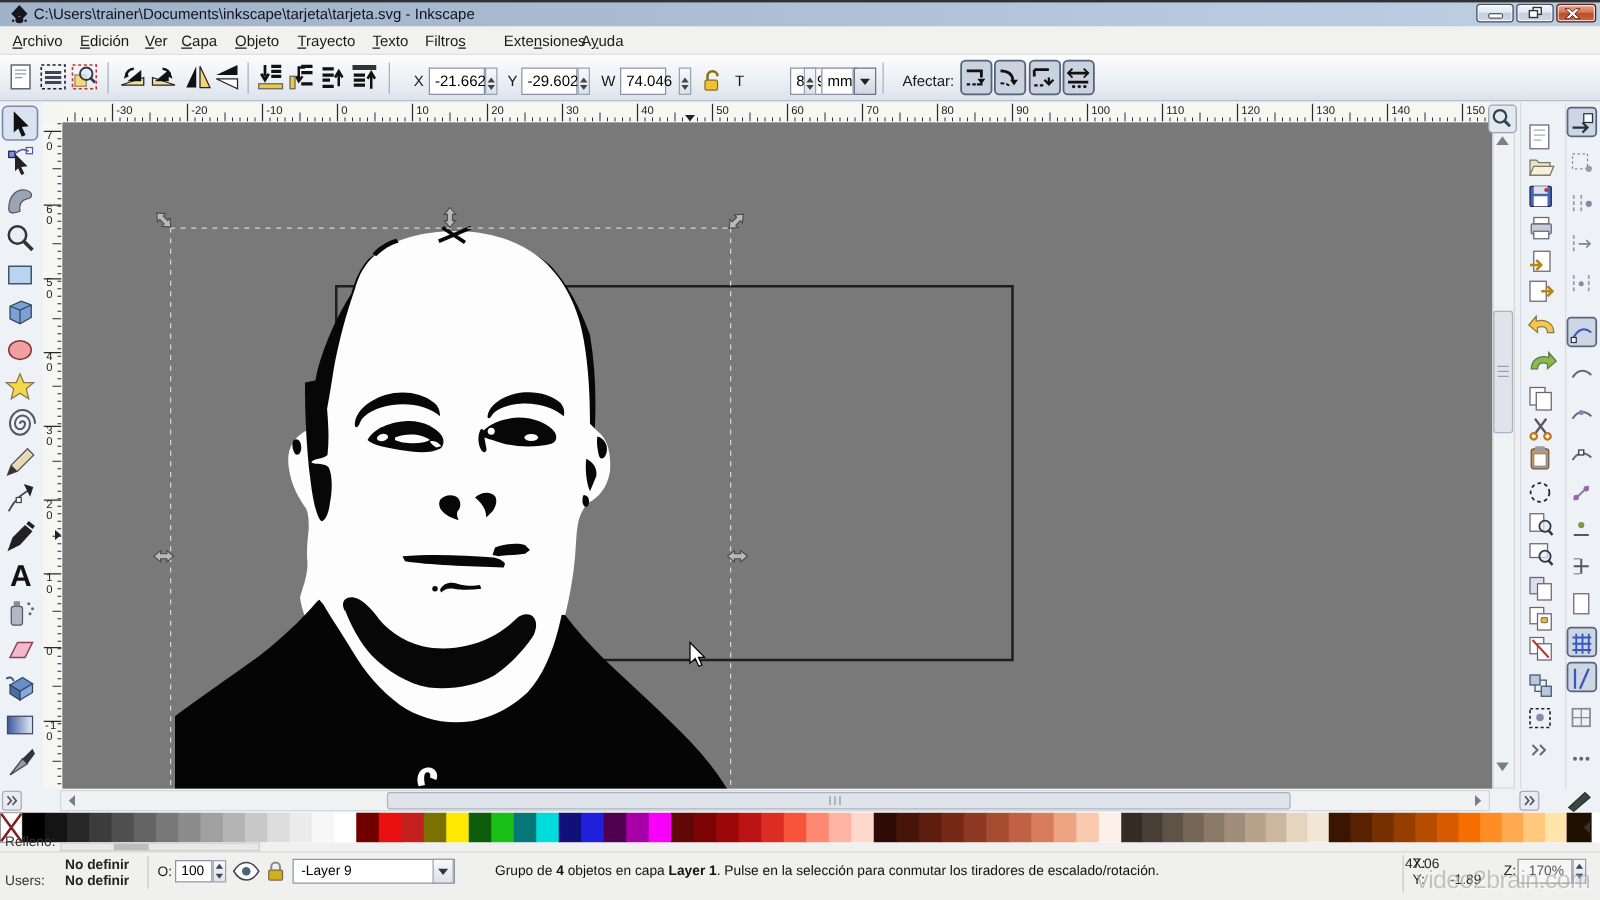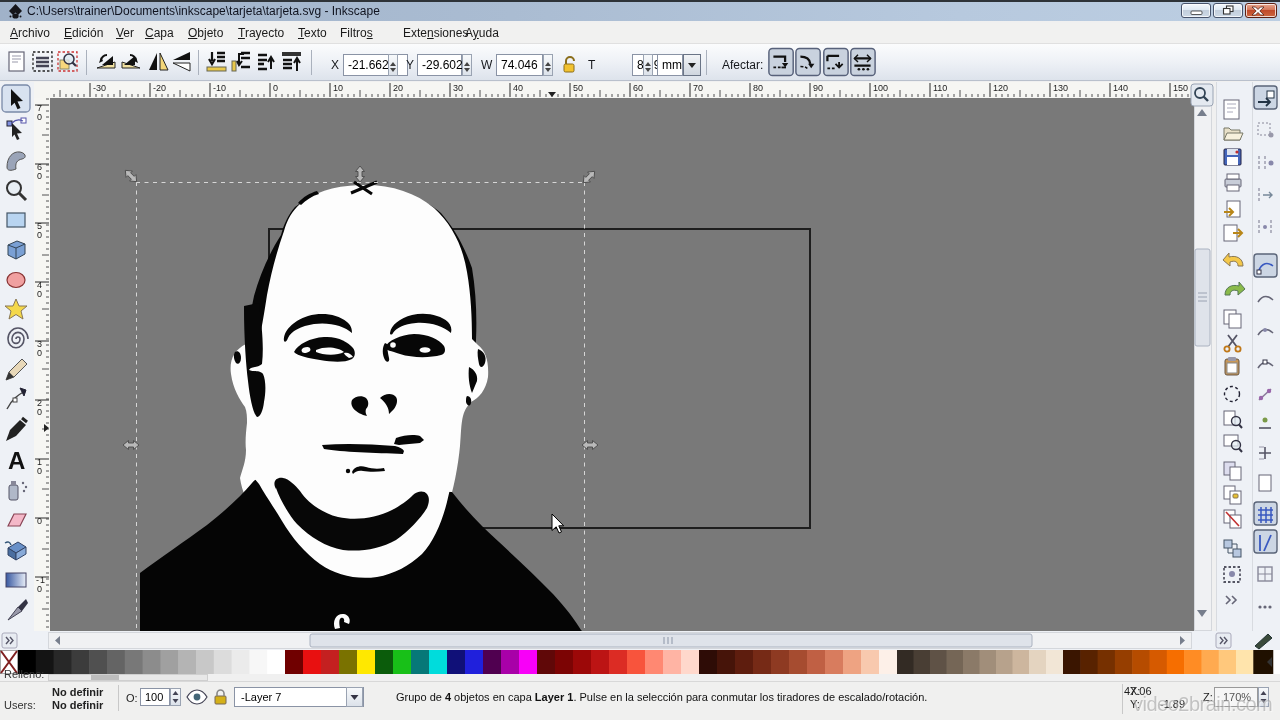--- a/index.html
+++ b/index.html
@@ -133,27 +133,27 @@
     </g>
 
 <g transform="translate(282,8)">
       <rect x="0" y="0" width="19" height="4" fill="#333"></rect>
       <path d="M15 19 L15 8 M12 11 L15 6 L18 11" stroke="#111" stroke-width="2" fill="none"></path>
       <path d="M1 8 h9 M1 12 h9 M1 16 h9" stroke="#111" stroke-width="2.6"></path>
     </g>
 <rect x="311" y="6" width="1" height="25" fill="#aab1bd"></rect>
 </svg>
 <div class="tlabel abs" style="left:331px">X</div>
-<div class="spin abs" style="left:343px;width:65px">-21.662</div>
+<div class="spin abs" style="left:343px;width:45px">-21.662</div>
 <div class="spinner abs" style="left:388px"></div>
 <div class="tlabel abs" style="left:406px">Y</div>
 <div class="spin abs" style="left:417px;width:45px">-29.602</div>
 <div class="spinner abs" style="left:462px"></div>
 <div class="tlabel abs" style="left:481px">W</div>
-<div class="spin abs" style="left:496px;width:47px">74.046</div>
+<div class="spin abs" style="left:496px;width:37px">74.046</div>
 <div class="spinner abs" style="left:543px"></div>
 <svg class="abs" style="left:562px;top:55px" width="16" height="20" viewBox="0 0 16 20">
     <path d="M4 9 V6 a4 4 0 0 1 8 0" fill="none" stroke="#8a6d1a" stroke-width="2"></path>
     <rect x="2" y="9" width="10" height="8" rx="1.5" fill="#f2c230" stroke="#8a6d1a" stroke-width="1"></rect>
   </svg>
 <div class="tlabel abs" style="left:588px">T</div>
 <div class="spin abs" style="left:632px;width:54px">86.989</div>
 <div class="spinner abs" style="left:643px"></div>
 <div class="spin abs" style="left:657px;width:26px">mm</div>
 <div class="abs" style="left:683px;top:54px;width:18px;height:22px;background:linear-gradient(180deg,#f2f4f6,#cfd6df);border:1px solid #6a7486"></div>
@@ -671,21 +671,21 @@
 <div class="abs" style="left:170px;top:688px;width:11px;height:18px;background:linear-gradient(180deg,#f7f9fb,#dce2ea);border:1px solid #9aa3b2"></div>
 <svg class="abs" style="left:170px;top:688px" width="11" height="18" viewBox="0 0 11 18">
     <path d="M5.5 3 L8.5 7 L2.5 7 Z M5.5 15 L2.5 11 L8.5 11 Z" fill="#445"></path>
   </svg>
 <svg class="abs" style="left:186px;top:688px" width="44" height="18" viewBox="0 0 44 18">
     <path d="M1 9 C4 4 8 2 11 2 C14 2 18 4 21 9 C18 14 14 16 11 16 C8 16 4 14 1 9 Z" fill="#fff" stroke="#445" stroke-width="1.2"></path>
     <circle cx="11" cy="9" r="3.4" fill="#467"></circle>
     <rect x="29" y="8" width="11" height="8" rx="1" fill="#d4b018" stroke="#765"></rect>
     <path d="M31 8 V5.5 a3.5 3.5 0 0 1 7 0 V8" fill="none" stroke="#888" stroke-width="1.6"></path>
   </svg>
-<div class="abs" style="left:234px;top:687px;width:130px;height:20px;background:#fff;border:1px solid #8a93a5;font-size:11px;padding:3px 0 0 6px">-Layer 7</div>
+<div class="abs" style="left:234px;top:687px;width:130px;height:20px;background:#fff;border:1px solid #8a93a5;font-size:11px;padding:3px 0 0 6px">-Layer 9</div>
 <div class="abs" style="left:346px;top:687px;width:17px;height:20px;background:linear-gradient(180deg,#f7f9fb,#dce2ea);border:1px solid #9aa3b2"></div>
 <svg class="abs" style="left:346px;top:687px" width="17" height="20" viewBox="0 0 17 20">
     <path d="M4.5 8 L12.5 8 L8.5 13 Z" fill="#334"></path>
   </svg>
 <div class="sbtext abs" style="left:396px;top:691px;color:#111">Grupo de <b>4</b> objetos en capa <b>Layer 1</b>. Pulse en la selección para conmutar los tiradores de escalado/rotación.</div>
 <div class="abs" style="left:1122px;top:684px;width:1px;height:30px;background:#c8c8c8"></div>
 <div class="sbtext abs" style="left:1130px;top:685px">X:</div>
 <div class="sbtext abs" style="left:1124px;top:685px">47.06</div>
 <div class="sbtext abs" style="left:1130px;top:698px">Y:</div>
 <div class="sbtext abs" style="left:1160px;top:698px">-1.89</div>

